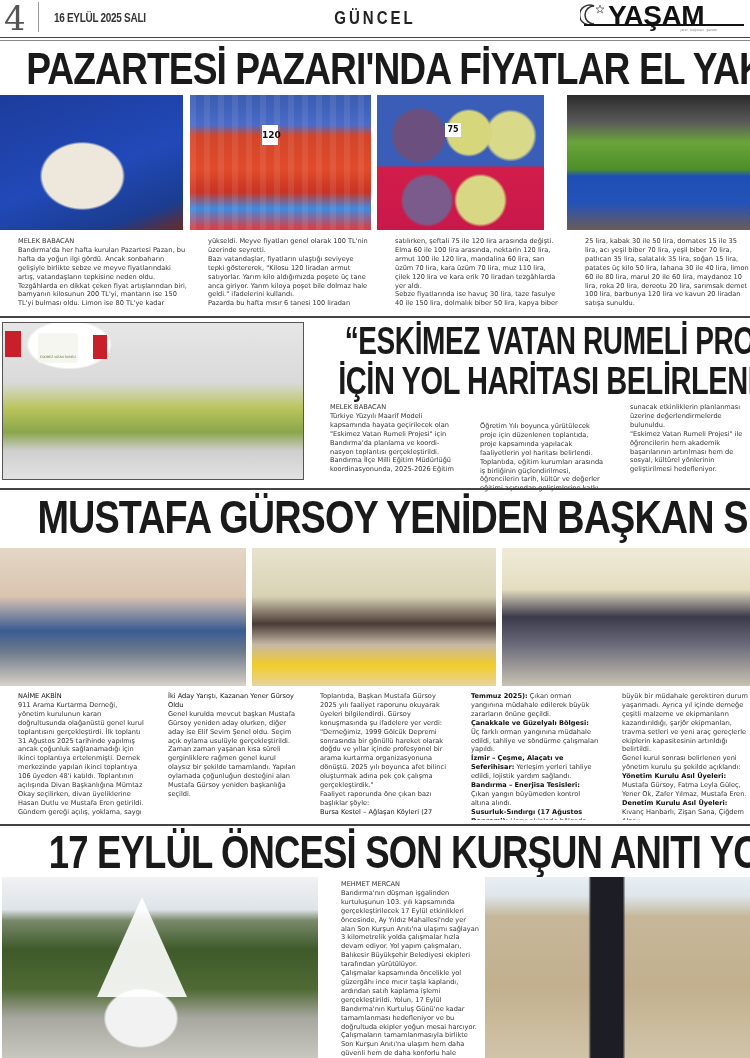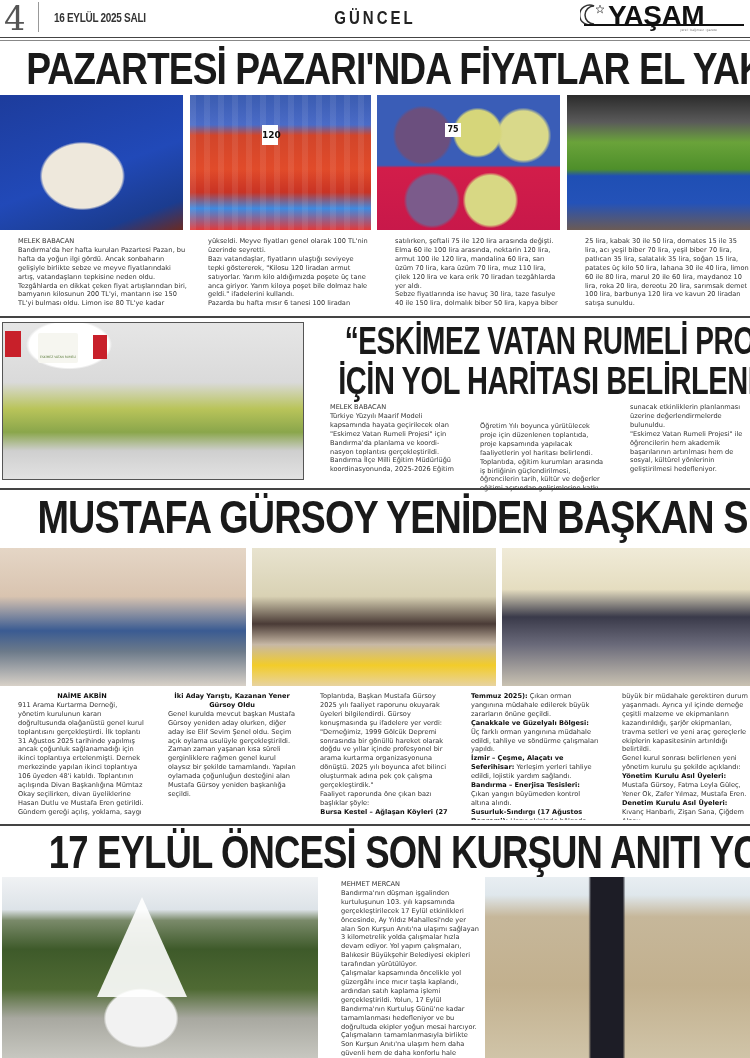--- a/index.html
+++ b/index.html
@@ -26,21 +26,21 @@
   .h2a { top: 320px; font-size: 33px; transform: scaleX(0.85) scaleY(1.2); }
   .h2b { top: 360px; font-size: 33px; transform: scaleX(0.88) scaleY(1.2); }
 
   .rule { position: absolute; left: 0; width: 750px; height: 2px; background: #444; }
 
   .photo { position: absolute; overflow: hidden; }
 
   .col { position: absolute; font-family: "DejaVu Sans", sans-serif; font-size: 6.6px; line-height: 8.9px; color: #333; overflow: hidden; }
   .col p { margin: 0; padding-left: 16px; }
   .col .byline { color: #333; }
-  .col .sub { font-weight: 700; color: #111; text-align: center; }
+  .col .sub { font-weight: 400; color: #111; }
   .col b { font-weight: 700; color: #111; }
 
   
   .ph-mush { background: radial-gradient(ellipse at 45% 60%, #eee8dc 0 28%, transparent 30%), linear-gradient(160deg, #1d3c9c 0%, #2149b8 55%, #1b3c8f 85%, #6b2a22 100%); }
   .ph-straw { background: repeating-linear-gradient(90deg, rgba(255,255,255,0.08) 0 6px, transparent 6px 14px), linear-gradient(180deg, #3b5cb0 0%, #4a6bc7 22%, #d2452a 30%, #e14b2a 55%, #c93324 72%, #3f8ae0 84%, #e23a3a 100%); }
   .ph-grape { background: radial-gradient(circle at 25% 30%, #6b4f7e 0 16%, transparent 18%), radial-gradient(circle at 55% 28%, #d6d67a 0 16%, transparent 18%), radial-gradient(circle at 80% 30%, #d9d98a 0 14%, transparent 16%), radial-gradient(circle at 30% 78%, #7b5b8b 0 15%, transparent 17%), radial-gradient(circle at 62% 78%, #d8d884 0 16%, transparent 18%), linear-gradient(180deg, #3a5db7 0%, #3a5db7 52%, #d21d4a 54%, #c8184a 100%); }
   .ph-bean { background: linear-gradient(180deg, #2b2b2b 0%, #5a5a5a 20%, #6aa33a 35%, #4e8f2a 55%, #1f4fb4 60%, #2452b8 80%, #6b5b55 100%); }
   .ph-meet { background: radial-gradient(ellipse at 22% 14%, #ffffff 0 12%, transparent 13%), linear-gradient(180deg, #e6e6e6 0%, #dadada 38%, #b9c45a 55%, #8aa64b 70%, #cfcfcf 82%, #e2e2e2 100%); }
   .ph-g1 { background: linear-gradient(180deg, #e5d6c6 0%, #d9c4b0 35%, #3a5b92 60%, #6c7a8a 75%, #d8d1c8 100%); }
   .ph-g2 { background: linear-gradient(180deg, #e8e3cf 0%, #d9d2b4 35%, #4a3b36 55%, #c7b8a5 70%, #f2cc2a 85%, #e8d3a0 100%); }
@@ -70,21 +70,21 @@
   <div class="rule-top"></div>
   <div class="rule-top2"></div>
 </div>
 
 <div class="headline h1">PAZARTESİ PAZARI'NDA FİYATLAR EL YAKTI</div>
 
 <div class="photo ph-mush" style="left:0;top:95px;width:183px;height:135px;"></div>
 <div class="photo ph-straw" style="left:190px;top:95px;width:181px;height:135px;padding-left:25px;">
   <div style="position:absolute;left:72px;top:30px;width:16px;height:20px;background:#fff;font-size:9px;font-weight:700;text-align:center;line-height:20px;color:#111;">120</div>
 </div>
-<div class="photo ph-grape" style="left:377px;top:95px;width:183px;height:135px;">
+<div class="photo ph-grape" style="left:377px;top:95px;width:167px;height:135px;">
   <div style="position:absolute;left:68px;top:28px;width:16px;height:14px;background:#fff;font-size:8px;font-weight:700;text-align:center;line-height:14px;color:#111;">75</div>
 </div>
 <div class="photo ph-bean" style="left:567px;top:95px;width:183px;height:135px;"></div>
 
 <div class="col" style="left:2px;top:237px;width:185px;height:74px;">
   <p class="byline">MELEK BABACAN</p>
   <p>Bandırma'da her hafta kurulan Pazartesi Pazarı, bu hafta da yoğun ilgi gördü. Ancak sonbaharın gelişiyle birlikte sebze ve meyve fiyatlarındaki artış, vatandaşların tepkisine neden oldu.</p>
   <p>Tezgâhlarda en dikkat çeken fiyat artışlarından biri, bamyanın kilosunun 200 TL'yi, mantarın ise 150 TL'yi bulması oldu. Limon ise 80 TL'ye kadar</p>
 </div>
 <div class="col" style="left:192px;top:237px;width:180px;height:74px;">

